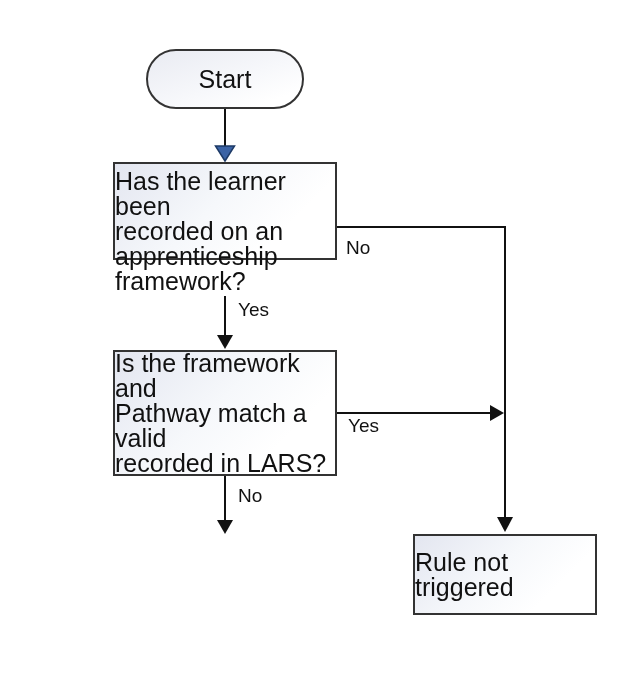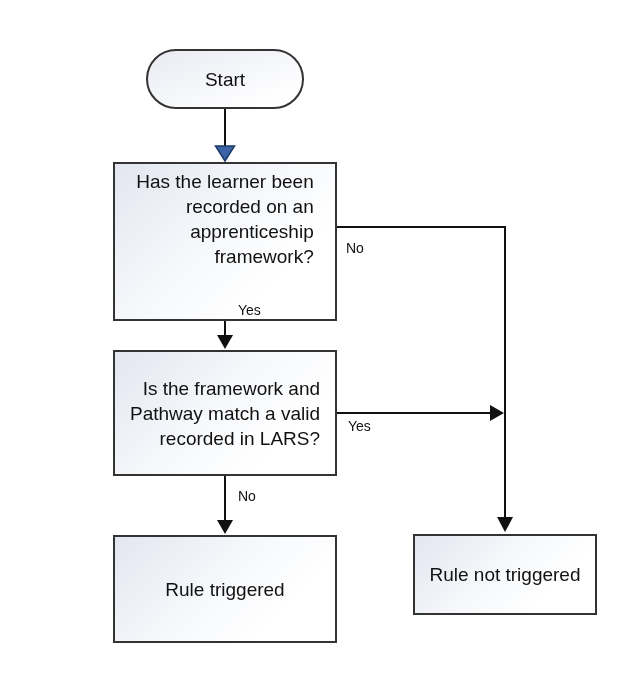--- a/index.html
+++ b/index.html
@@ -24,42 +24,42 @@
     pointer-events: none;
   }
   .node {
     position: absolute;
     box-sizing: border-box;
     border: 2px solid #333333;
     background: linear-gradient(135deg, #e3e6f0 0%, #f6f8fb 45%, #ffffff 75%);
     display: flex;
     align-items: center;
     justify-content: center;
-    text-align: right;
-    font-size: 19px;
+    text-align: left;
+    font-size: 25px;
     line-height: 25px;
     color: #111111;
     white-space: pre-line;
   }
   .node.terminator {
     border-radius: 31px;
     background: linear-gradient(160deg, #e9ebf2 0%, #f7f8fb 55%, #ffffff 85%);
   }
   .node.top-aligned {
     align-items: flex-start;
     padding-top: 5px;
   }
   #node-start          { left: 146px; top: 49px;  width: 158px; height: 60px; }
-  #node-question1      { left: 113px; top: 162px; width: 224px; height: 159px; }
+  #node-question1      { left: 113px; top: 162px; width: 224px; height: 98px; }
   #node-question2      { left: 113px; top: 350px; width: 224px; height: 126px; }
   #node-rule-triggered { left: 113px; top: 535px; width: 224px; height: 108px; }
   #node-rule-not-triggered { left: 413px; top: 534px; width: 184px; height: 81px; }
   .edge-label {
     position: absolute;
-    font-size: 14px;
+    font-size: 19px;
     line-height: 22px;
     color: #111111;
     white-space: nowrap;
   }
   #label-q1-no  { left: 346px; top: 237px; }
   #label-q1-yes { left: 238px; top: 299px; }
   #label-q2-yes { left: 348px; top: 415px; }
   #label-q2-no  { left: 238px; top: 485px; }
 </style>
 </head>
@@ -89,21 +89,20 @@
 
   <div class="node top-aligned" id="node-question1">Has the learner been
 recorded on an
 apprenticeship
 framework?</div>
 
   <div class="node" id="node-question2">Is the framework and
 Pathway match a valid
 recorded in LARS?</div>
 
-  <div class="node" id="node-rule-triggered">Rule triggered</div>
 
   <div class="node" id="node-rule-not-triggered">Rule not triggered</div>
 
   <div class="edge-label" id="label-q1-no">No</div>
 
   <div class="edge-label" id="label-q1-yes">Yes</div>
 
   <div class="edge-label" id="label-q2-yes">Yes</div>
 
   <div class="edge-label" id="label-q2-no">No</div>

